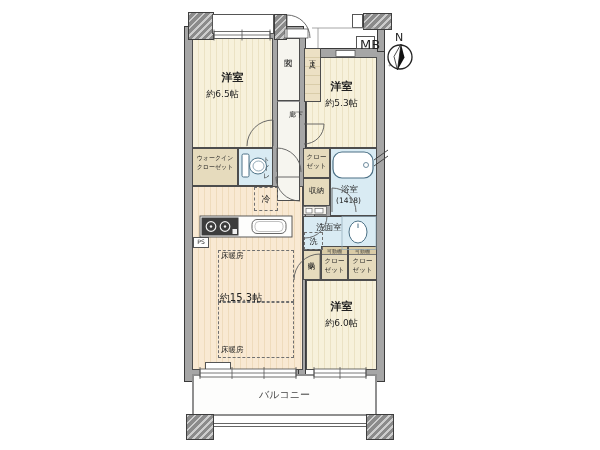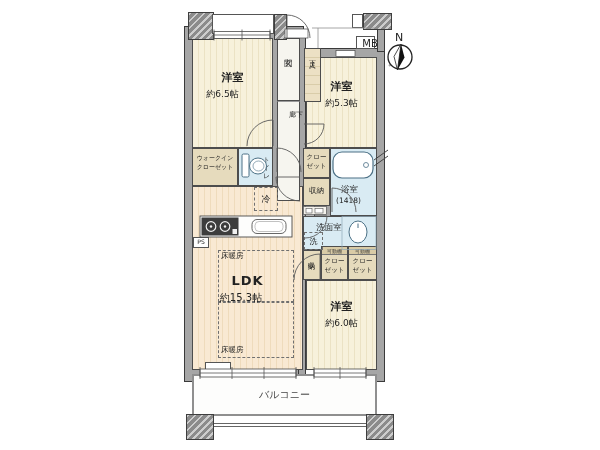--- a/index.html
+++ b/index.html
@@ -70,21 +70,20 @@
   <div class="whitebox" style="left:356px;top:36px;width:19px;height:13px;"></div>
   <div class="whitebox" style="left:193px;top:237px;width:16px;height:11px;"></div>
   <div class="whitebox" style="left:205px;top:362px;width:26px;height:9px;"></div>
 
   <div class="lbl" style="left:192px;top:72px;width:81px;font-size:11px;font-weight:600;">洋室</div>
   <div class="lbl" style="left:192px;top:89px;width:61px;font-size:9px;">約6.5帖</div>
   <div class="lbl" style="left:306px;top:81px;width:71px;font-size:11px;font-weight:600;">洋室</div>
   <div class="lbl" style="left:306px;top:98px;width:71px;font-size:9px;">約5.3帖</div>
   <div class="lbl" style="left:306px;top:301px;width:71px;font-size:11px;font-weight:600;">洋室</div>
   <div class="lbl" style="left:306px;top:318px;width:71px;font-size:9px;">約6.0帖</div>
-  <div class="lbl" style="left:192px;top:274px;width:111px;font-size:13px;font-weight:600;letter-spacing:1px;">LDK</div>
   <div class="lbl" style="left:192px;top:292px;width:98px;font-size:10px;">約15.3帖</div>
   <div class="lbl v" style="left:283px;top:52px;font-size:8px;">玄関</div>
   <div class="lbl" style="left:277px;top:111px;width:38px;font-size:7px;">廊下</div>
   <div class="lbl v" style="left:308px;top:55px;font-size:6.5px;">下足入</div>
   <div class="lbl" style="left:192px;top:155px;width:46px;font-size:6px;">ウォークイン</div>
   <div class="lbl" style="left:192px;top:164px;width:46px;font-size:6px;">クローゼット</div>
   <div class="lbl v" style="left:262px;top:152px;font-size:6.5px;">トイレ</div>
   <div class="lbl" style="left:303px;top:154px;width:27px;font-size:6.5px;">クロー</div>
   <div class="lbl" style="left:303px;top:163px;width:27px;font-size:6.5px;">ゼット</div>
   <div class="lbl" style="left:303px;top:187px;width:27px;font-size:7.5px;">収納</div>
@@ -94,21 +93,21 @@
   <div class="lbl" style="left:304px;top:237px;width:19px;font-size:8px;">洗</div>
   <div class="lbl" style="left:254px;top:194px;width:24px;font-size:9px;">冷</div>
   <div class="lbl" style="left:221px;top:252px;font-size:7.5px;">床暖房</div>
   <div class="lbl" style="left:221px;top:346px;font-size:7.5px;">床暖房</div>
   <div class="lbl v" style="left:307px;top:256px;font-size:7px;">収納</div>
   <div class="lbl" style="left:321px;top:258px;width:27px;font-size:6.5px;">クロー</div>
   <div class="lbl" style="left:321px;top:267px;width:27px;font-size:6.5px;">ゼット</div>
   <div class="lbl" style="left:348px;top:258px;width:29px;font-size:6.5px;">クロー</div>
   <div class="lbl" style="left:348px;top:267px;width:29px;font-size:6.5px;">ゼット</div>
   <div class="lbl" style="left:192px;top:389px;width:185px;font-size:10px;color:#444;">バルコニー</div>
-  <div class="lbl" style="left:356px;top:38px;width:28px;font-size:10px;">MB</div>
+  <div class="lbl" style="left:356px;top:38px;width:28px;font-size:13px;">MB</div>
   <div class="lbl" style="left:193px;top:239px;width:16px;font-size:6px;">PS</div>
 
   <svg width="600" height="450" viewBox="0 0 600 450">
 
     <path d="M 312 28 L 377 28 M 318 28 L 318 48" stroke="#909090" stroke-width="0.8" fill="none"></path>
 
     <rect x="285" y="29" width="23" height="9" fill="#fff" stroke="#4a4a4a" stroke-width="0.7"></rect>
     <path d="M 287 38 L 287 15 M 287 15 A 23 23 0 0 1 310 38" stroke="#5a5a5a" stroke-width="0.9" fill="none"></path>
 
     <path d="M 273 146 L 273 120 M 273 120 A 26 26 0 0 0 247 146" stroke="#5a5a5a" stroke-width="0.9" fill="none"></path>

